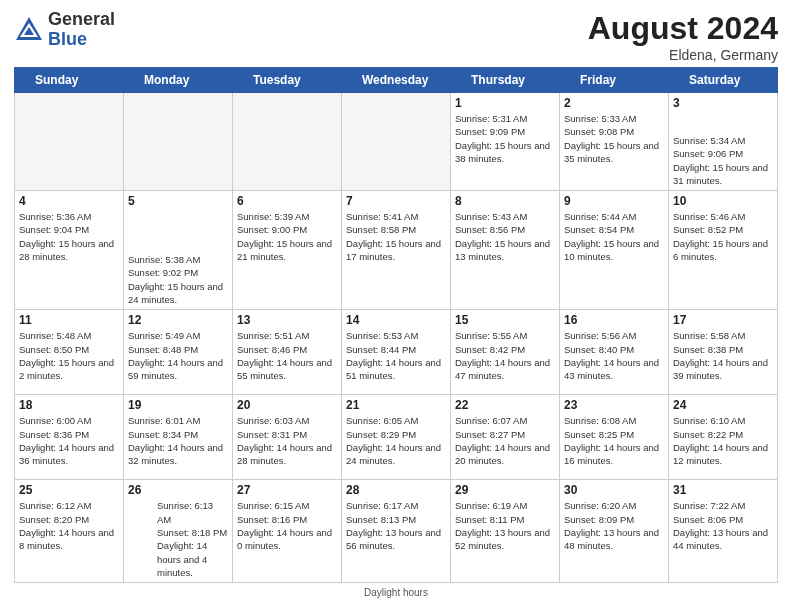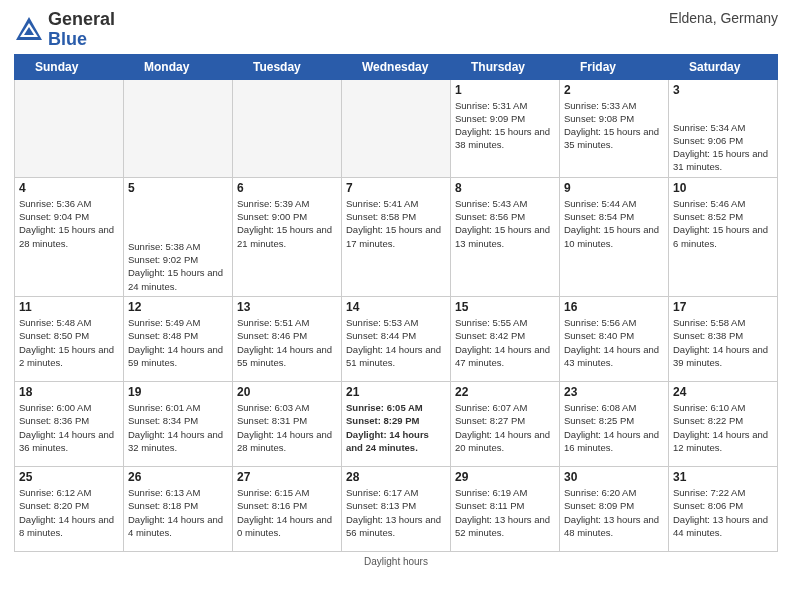--- a/index.html
+++ b/index.html
@@ -106,20 +106,21 @@
         <polygon points="15,2 28,25 2,25" fill="#2a5caa"></polygon>
         <polygon points="15,8 24,22 6,22" fill="#fff"></polygon>
         <polygon points="15,12 20,20 10,20" fill="#2a5caa"></polygon>
       </svg>
       <div class="logo-text">
         <span class="logo-general">General</span>
         <span class="logo-blue">Blue</span>
       </div>
     </div>
     <div class="title-block">
+      <div class="month-year">August 2024</div>
       <div class="location">Eldena, Germany</div>
     </div>
   </div>
 
   <table class="calendar">
     <thead>
       <tr>
       <th>Sunday</th>
           <th>Monday</th>
           <th>Tuesday</th>
@@ -256,21 +257,21 @@
 Daylight: 14 hours and 32 minutes.</div>
           </td>
           <td>
             <span class="day-num">20</span>
             <div class="day-info" style="white-space: pre-line;">Sunrise: 6:03 AM
 Sunset: 8:31 PM
 Daylight: 14 hours and 28 minutes.</div>
           </td>
           <td>
             <span class="day-num">21</span>
-            <div class="day-info" style="white-space: pre-line; font-weight: bold;">Sunrise: 6:05 AM
+            <div class="day-info" style="white-space: pre-line;">Sunrise: 6:05 AM
 Sunset: 8:29 PM
 Daylight: 14 hours and 24 minutes.</div>
           </td>
           <td>
             <span class="day-num">22</span>
             <div class="day-info" style="white-space: pre-line;">Sunrise: 6:07 AM
 Sunset: 8:27 PM
 Daylight: 14 hours and 20 minutes.</div>
           </td>
           <td>
@@ -288,21 +289,21 @@
         </tr>
         <tr>
           <td>
             <span class="day-num">25</span>
             <div class="day-info" style="white-space: pre-line;">Sunrise: 6:12 AM
 Sunset: 8:20 PM
 Daylight: 14 hours and 8 minutes.</div>
           </td>
           <td>
             <span class="day-num">26</span>
-            <div class="day-info" style="white-space: pre-line;">Sunrise: 6:13 AM
+            <div class="day-info" style="white-space: pre-line; margin-left: 29px;">Sunrise: 6:13 AM
 Sunset: 8:18 PM
 Daylight: 14 hours and 4 minutes.</div>
           </td>
           <td>
             <span class="day-num">27</span>
             <div class="day-info" style="white-space: pre-line;">Sunrise: 6:15 AM
 Sunset: 8:16 PM
 Daylight: 14 hours and 0 minutes.</div>
           </td>
           <td>

